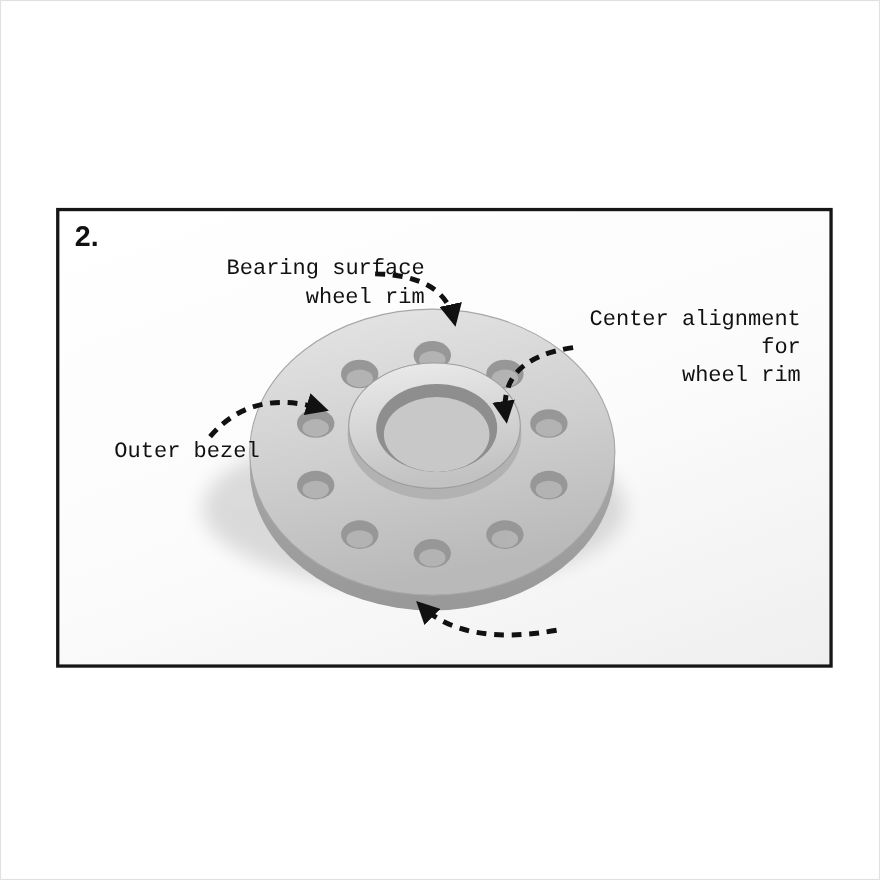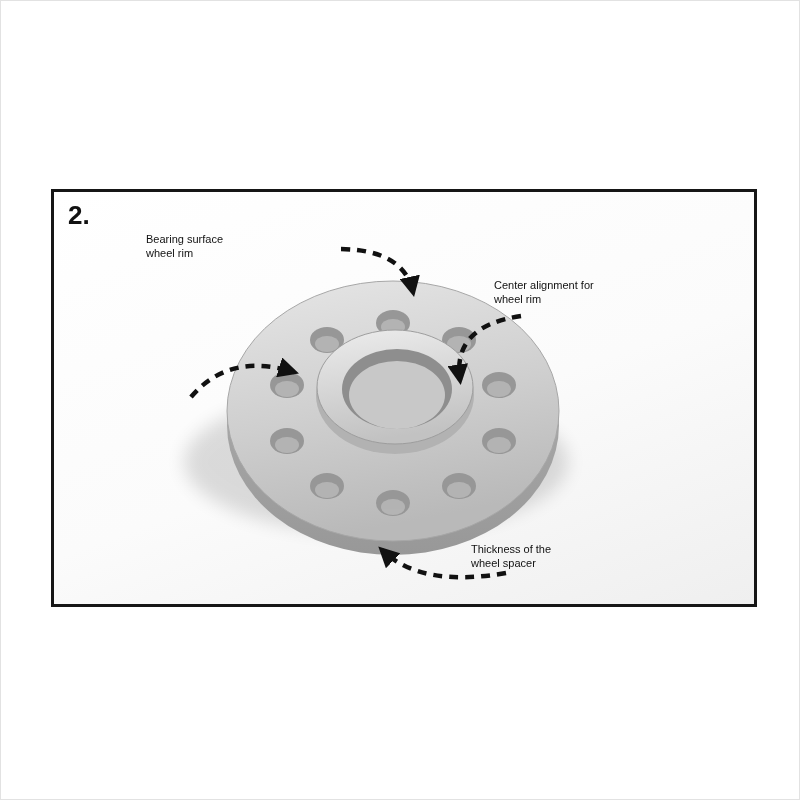--- a/index.html
+++ b/index.html
@@ -28,25 +28,26 @@
   .step-number {
     position: absolute;
     left: 14px;
     top: 8px;
     font-size: 26px;
     font-weight: bold;
     color: #111111;
   }
   .label {
     position: absolute;
-    font-size: 11px;
+    font-size: 20px;
     line-height: 1.28;
     color: #111111;
-    text-align: left;
+    text-align: right;
     white-space: pre-line;
+    font-family: Liberation Mono, monospace;
   }
   .label.bearing   { left: 92px;  top: 40px;  width: 240px; }
   .label.center    { left: 440px; top: 86px;  width: 234px; }
   .label.bezel     { left: 22px;  top: 206px; width: 160px; }
   .label.thickness { left: 417px; top: 350px; width: 220px; }
 </style>
 </head>
 <body>
 
 <div class="page">
@@ -124,19 +125,18 @@
       </svg>
 
       <div class="step-number">2.</div>
 
       <div class="label bearing">Bearing surface
 wheel rim</div>
 
       <div class="label center">Center alignment for
 wheel rim</div>
 
+      <div class="label bezel">Outer bezel</div>
 
-      <div class="label thickness">Thickness of the
-wheel spacer</div>
 
     </div>
   </div>
 </div>
 
 </body></html>

